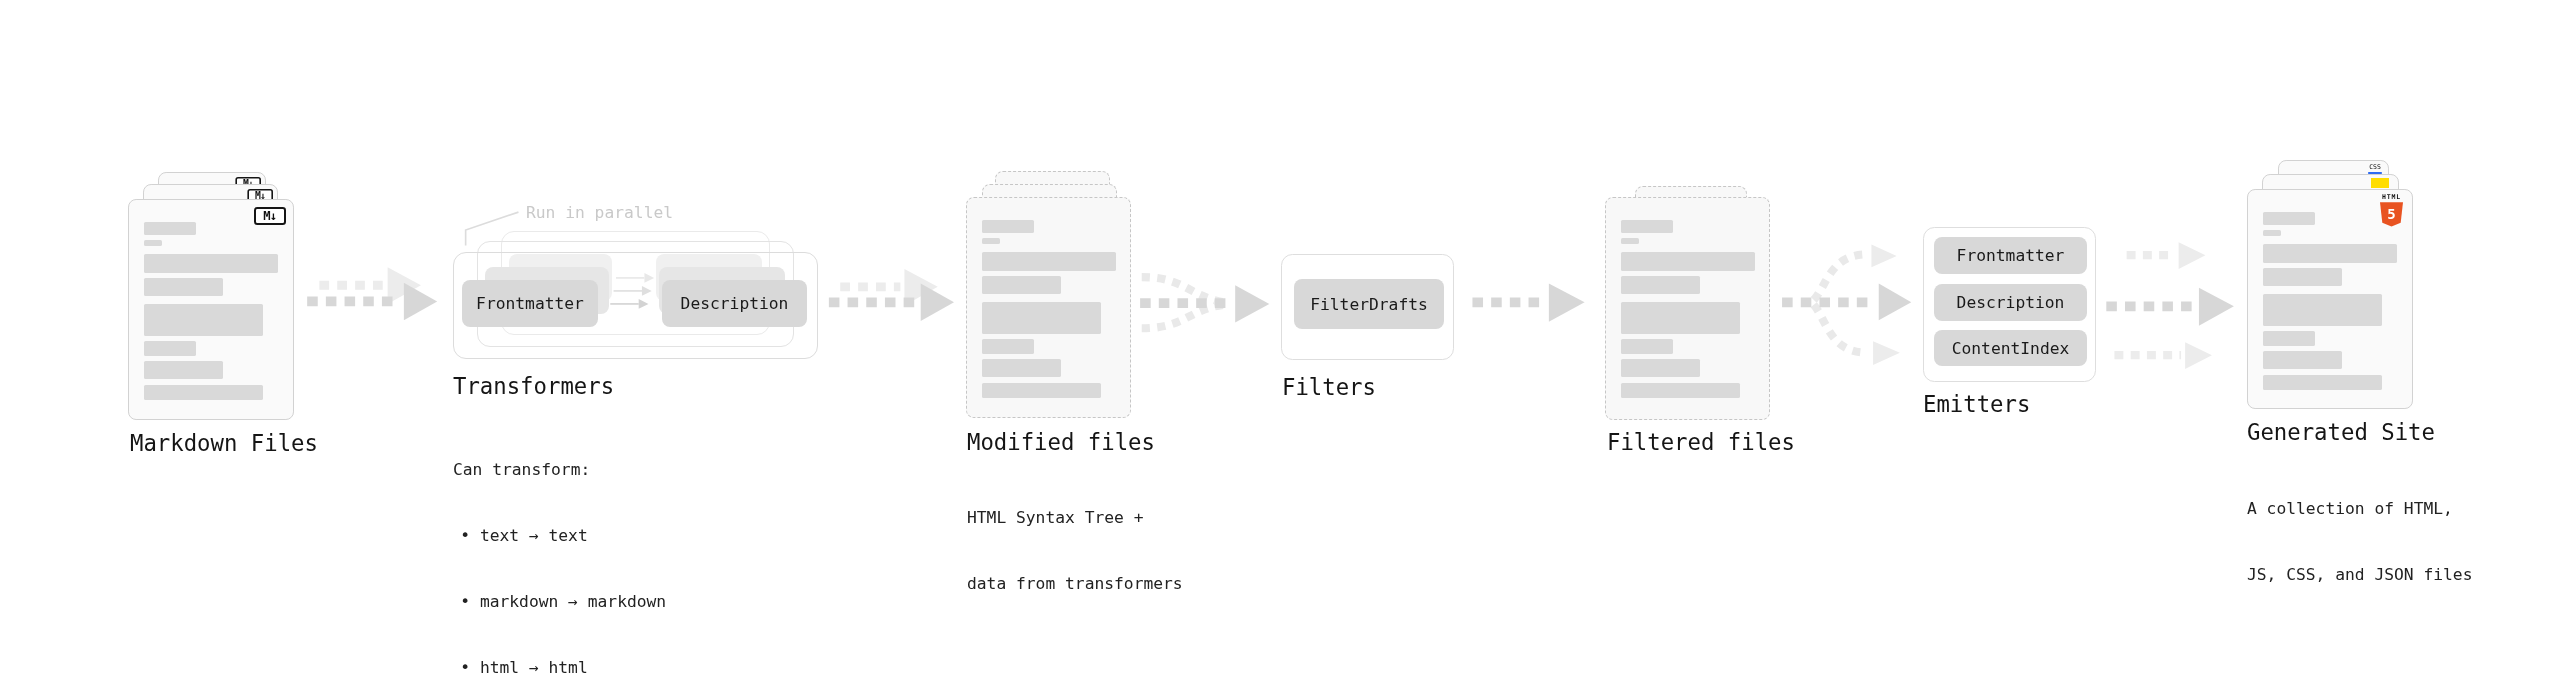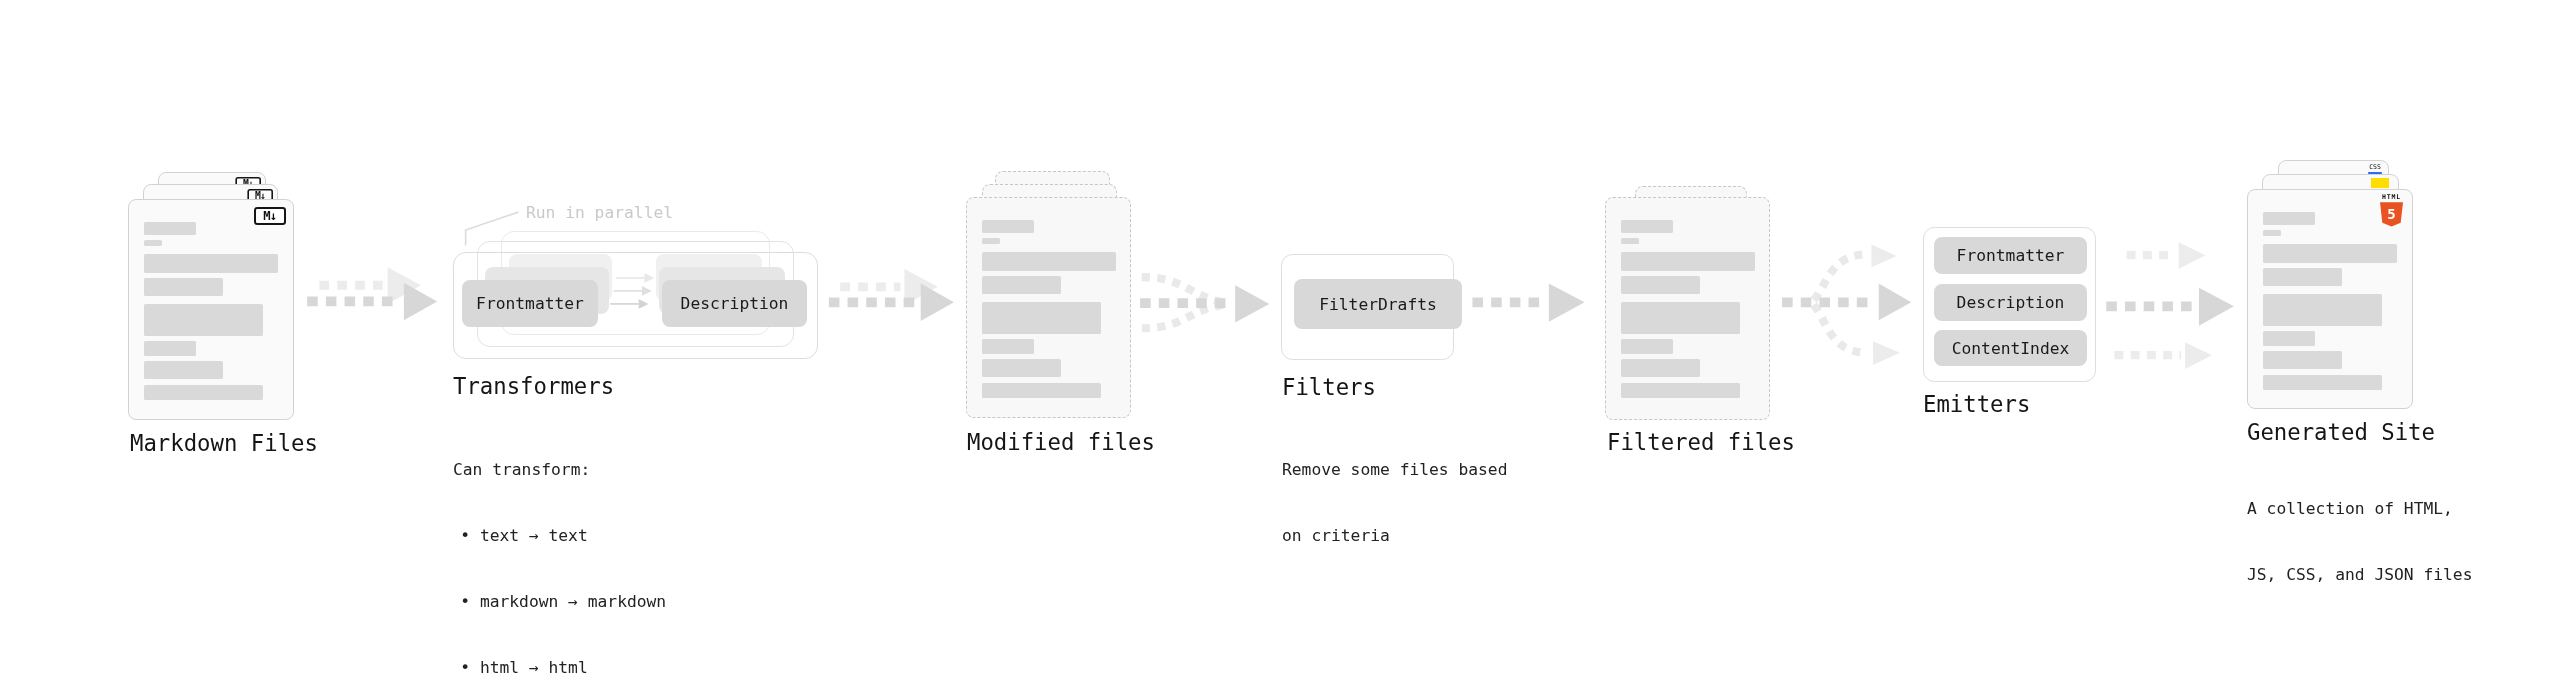--- a/index.html
+++ b/index.html
@@ -142,30 +142,30 @@
       <i class="dl" style="left:14.6px;top:40px;width:18.7px;height:5.7px;"></i>
       <i class="dl" style="left:14.6px;top:54px;width:134px;height:18.7px;"></i>
       <i class="dl" style="left:14.6px;top:78px;width:79px;height:18px;"></i>
       <i class="dl" style="left:14.6px;top:104px;width:119px;height:32px;"></i>
       <i class="dl" style="left:14.6px;top:141px;width:52px;height:15.4px;"></i>
       <i class="dl" style="left:14.6px;top:161px;width:79px;height:18px;"></i>
       <i class="dl" style="left:14.6px;top:185px;width:119px;height:15.4px;"></i>
     </div>
   </div>
   <div class="caption" style="left:967px;top:430px;">Modified files</div>
+  <div class="sub" style="left:967px;top:463px;">
+    <div>HTML Syntax Tree +</div>
+    <div>data from transformers</div>
+  </div>
 
   <div>
     <div class="wbox" style="left:1281px;top:254px;width:173px;height:106px;"></div>
-    <div class="pill" style="left:1294px;top:279px;width:168px;height:50px;">FilterDrafts</div>
+    <div class="pill" style="left:1294px;top:279px;width:150px;height:50px;">FilterDrafts</div>
   </div>
   <div class="caption" style="left:1282px;top:375px;">Filters</div>
-  <div class="sub" style="left:1282px;top:415px;">
-    <div>Remove some files based</div>
-    <div>on criteria</div>
-  </div>
 
   <div>
     <div class="card dashed" style="left:1635px;top:186px;width:112px;height:223px;"></div>
     <div class="card dashed" style="left:1605px;top:197px;width:165px;height:223px;">
       <i class="dl" style="left:14.6px;top:22px;width:52px;height:13px;"></i>
       <i class="dl" style="left:14.6px;top:40px;width:18.7px;height:5.7px;"></i>
       <i class="dl" style="left:14.6px;top:54px;width:134px;height:18.7px;"></i>
       <i class="dl" style="left:14.6px;top:78px;width:79px;height:18px;"></i>
       <i class="dl" style="left:14.6px;top:104px;width:119px;height:32px;"></i>
       <i class="dl" style="left:14.6px;top:141px;width:52px;height:15.4px;"></i>

